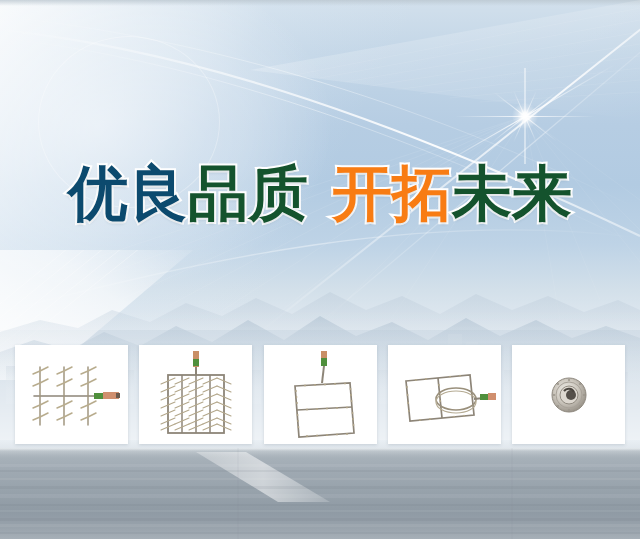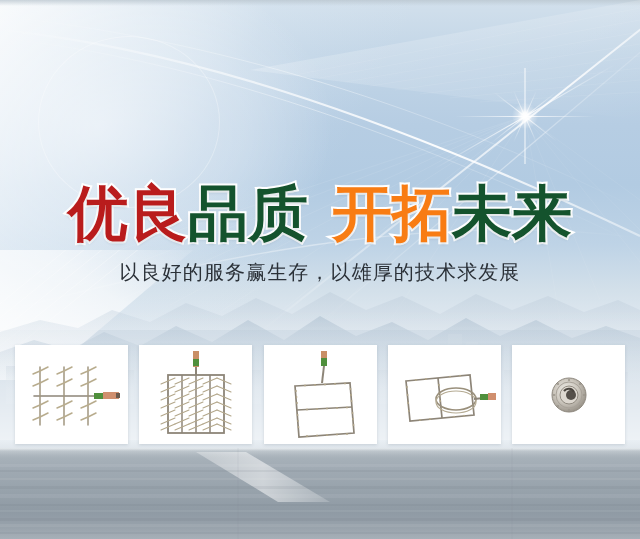--- a/index.html
+++ b/index.html
@@ -166,23 +166,23 @@
     font-family: "DejaVu Sans", "Liberation Sans", sans-serif;
   }
   .headline span {
     display: inline-block;
     -webkit-text-stroke: 4px #ffffff;
     paint-order: stroke fill;
     text-shadow:
       0 0 2px rgba(255,255,255,0.95),
       0 2px 3px rgba(70,95,120,0.22);
   }
-  .hl-blue   { color: #b91c1c; }
+  .hl-blue   { color: #0c4a6e; }
   .hl-dark   { color: #14532d; }
-  .hl-orange { color: #f87c13; margin-top: 20px; }
+  .hl-orange { color: #f87c13; }
   .hl-gap { display: inline-block; width: 24px; -webkit-text-stroke: 0; }
 
   
   .subtitle {
     position: absolute;
     left: 0; top: 259px;
     width: 640px;
     text-align: center;
     white-space: nowrap;
     font-size: 20px;
@@ -440,21 +440,20 @@
         <line x1="512" y1="0" x2="512" y2="91"></line>
         <line x1="238" y1="0" x2="238" y2="91"></line>
       </g>
     </svg>
   </div>
 
   <div class="headline">
     <span class="hl-blue">优良</span><span class="hl-dark">品质</span><span class="hl-gap"></span><span class="hl-orange">开拓</span><span class="hl-dark">未来</span>
   </div>
 
-  <div class="subtitle">以良好的服务赢生存，以雄厚的技术求发展</div>
 
   <div class="cards">
 
     <div class="card">
       <svg width="104" height="84" viewBox="0 0 104 84">
         <g stroke="#8d8578" stroke-width="1.6" fill="none" stroke-linecap="round">
           <line x1="14" y1="43" x2="78" y2="43"></line>
         </g>
 
         <rect x="74" y="40" width="9" height="6" fill="#4f8f3c"></rect>

